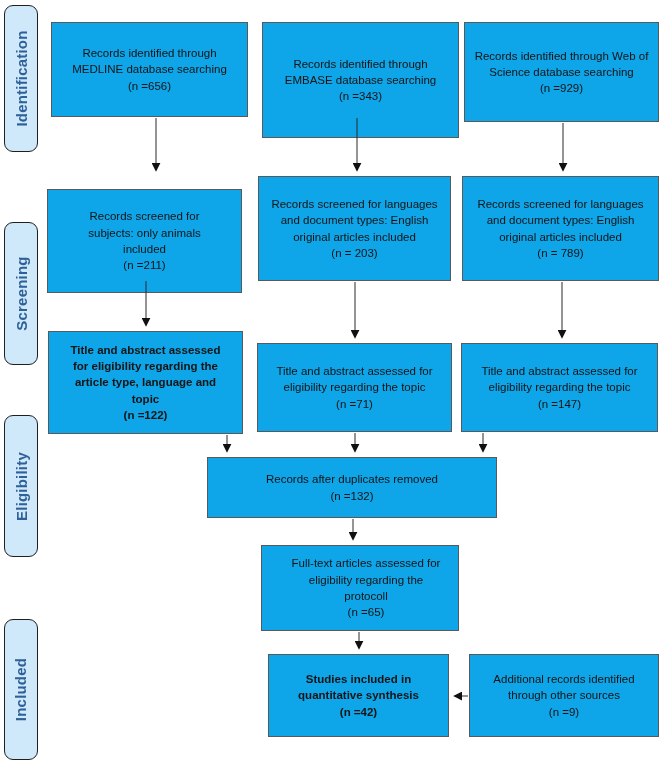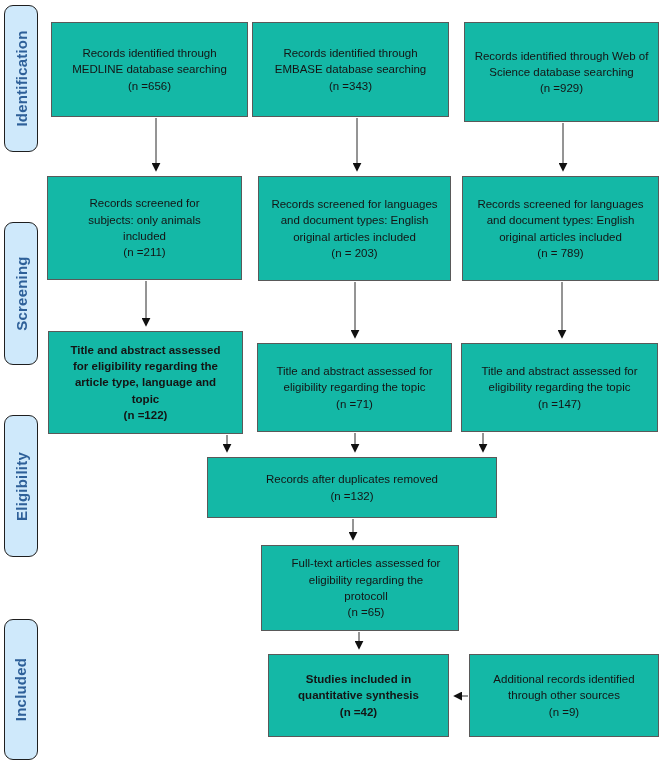--- a/index.html
+++ b/index.html
@@ -24,21 +24,21 @@
   .stage span {
     transform: rotate(-90deg);
     white-space: nowrap;
     font-weight: bold;
     font-size: 15px;
     color: #2e6099;
     letter-spacing: 0.2px;
   }
   .node {
     position: absolute;
-    background: #14b8a6;
+    background: #0ea5e9;
     border: 1.5px solid #595959;
     box-sizing: border-box;
     display: flex;
     flex-direction: column;
     align-items: center;
     justify-content: center;
     text-align: center;
     font-size: 11.5px;
     line-height: 1.42;
     color: #141414;
@@ -68,30 +68,30 @@
     <span>Eligibility</span>
   </div>
   <div class="stage" style="left:4px; top:619px; width:34px; height:141px;">
     <span>Included</span>
   </div>
 
   <div class="node" style="left:51px; top:22px; width:197px; height:95px;">
     <span>Records identified through MEDLINE database searching</span>
     <span class="n-line">(n =656)</span>
   </div>
-  <div class="node" style="left:252px; top:22px; width:197px; height:95px;">
+  <div class="node" style="left:262px; top:22px; width:197px; height:116px;">
     <span>Records identified through EMBASE database searching</span>
     <span class="n-line">(n =343)</span>
   </div>
   <div class="node" style="left:464px; top:22px; width:195px; height:100px; padding:2px 2px;">
     <span>Records identified through Web of Science database searching</span>
     <span class="n-line">(n =929)</span>
   </div>
 
-  <div class="node" style="left:47px; top:176px; width:195px; height:104px; padding:2px 24px;">
+  <div class="node" style="left:47px; top:189px; width:195px; height:104px; padding:2px 24px;">
     <span>Records screened for subjects: only animals included</span>
     <span class="n-line">(n =211)</span>
   </div>
   <div class="node" style="left:258px; top:176px; width:193px; height:105px;">
     <span>Records screened for languages and document types: English original articles included</span>
     <span class="n-line">(n = 203)</span>
   </div>
   <div class="node" style="left:462px; top:176px; width:197px; height:105px;">
     <span>Records screened for languages and document types: English original articles included</span>
     <span class="n-line">(n = 789)</span>

